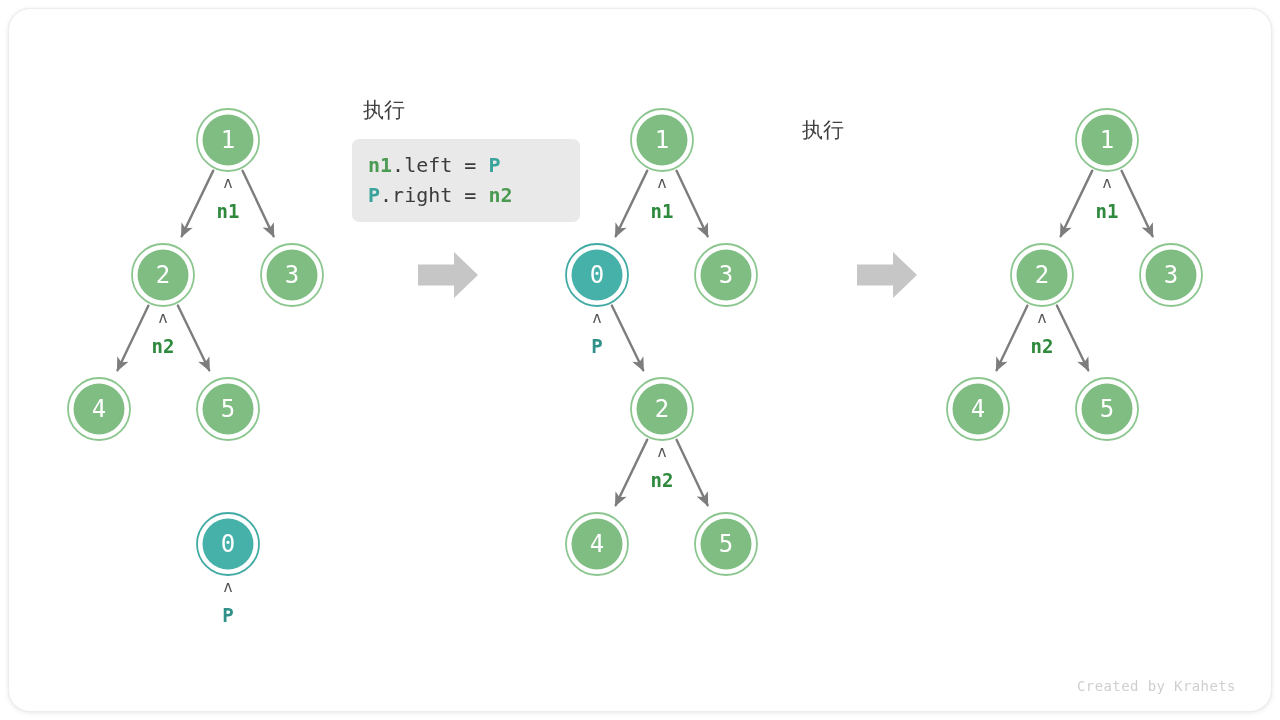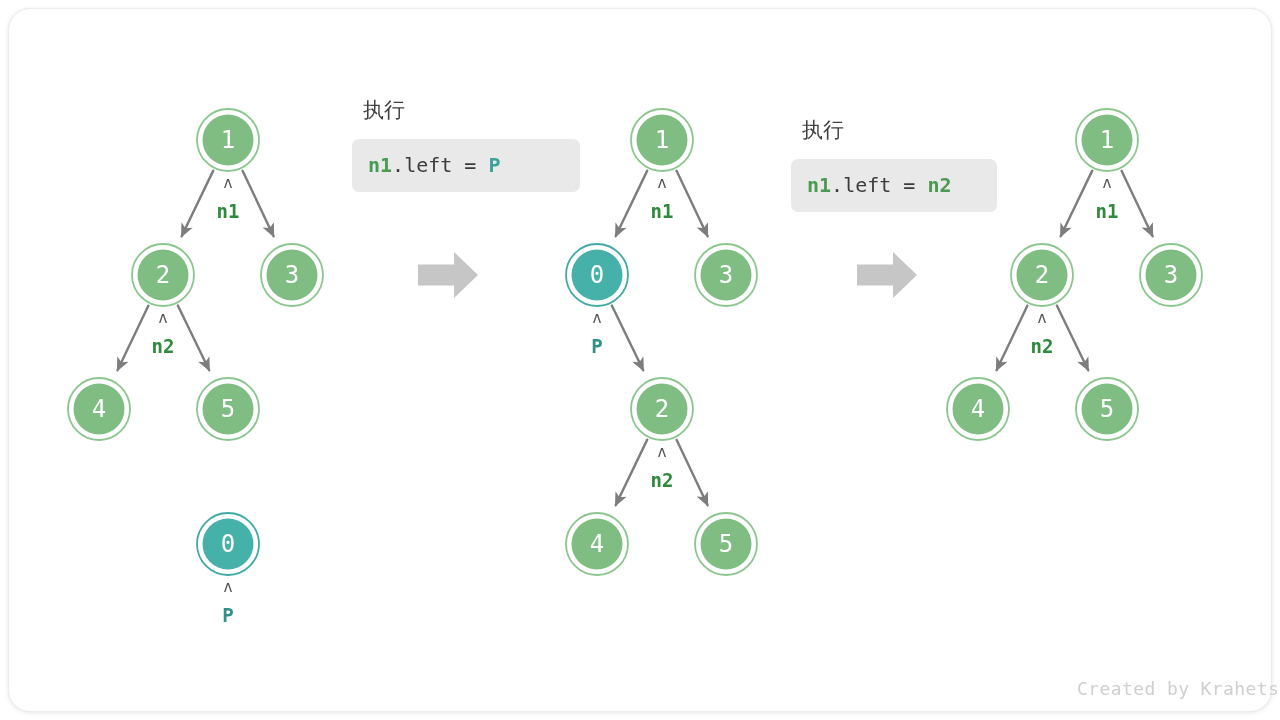--- a/index.html
+++ b/index.html
@@ -64,21 +64,21 @@
     white-space: pre;
     box-sizing: border-box;
   }
   .code-line { white-space: pre; }
   .tok-n  { color: #4a9a52; font-weight: bold; }
   .tok-p  { color: #3aa39b; font-weight: bold; }
   .tok-plain { color: #3b3b3b; }
 
   .watermark {
     font-family: "DejaVu Sans Mono", monospace;
-    font-size: 18px;
+    font-size: 14px;
     color: #cfcfcf;
     letter-spacing: 0.4px;
     white-space: nowrap;
   }
 
   
 </style>
 </head>
 <body>
 
@@ -213,21 +213,20 @@
         <text x="1042" y="353" text-anchor="middle" fill="#2f8a3e" font-family="&quot;DejaVu Sans Mono&quot;, monospace" font-size="19" font-weight="bold">n2</text>
       </g>
     <g id="arrows-layer">
         <polygon points="418,264.42 454,264.42 454,252 478,275 454,298 454,285.58000000000004 418,285.58000000000004" fill="#c6c6c6"></polygon>
         <polygon points="857,264.42 893,264.42 893,252 917,275 893,298 893,285.58000000000004 857,285.58000000000004" fill="#c6c6c6"></polygon>
       </g>
   </svg>
 
   <div class="abs exec-label" style="left:363px; top:100px;">执行</div>
 
-  <div class="abs code-box" id="code-box-2" style="left:352px; top:139px; width:228px;"><div class="code-line"><span class="tok-n">n1</span><span class="tok-plain">.left = </span><span class="tok-p">P</span></div></div>
+  <div class="abs code-box" id="code-box-2" style="left:352px; top:139px; width:228px;"><div class="code-line"><span class="tok-n">n1</span><span class="tok-plain">.left = </span><span class="tok-p">P</span></div><div class="code-line"><span class="tok-p">P</span><span class="tok-plain">.right = </span><span class="tok-n">n2</span></div></div>
 
   <div class="abs exec-label" style="left:802px; top:120px;">执行</div>
 
-  <div class="abs code-box" id="code-box-3" style="left:791px; top:159px; width:206px;"><div class="code-line"><span class="tok-n">n1</span><span class="tok-plain">.left = </span><span class="tok-n">n2</span></div></div>
 
   <div class="abs watermark" style="left:1077px; top:678px;">Created by Krahets</div>
 
 </div>
 
 </body></html>

